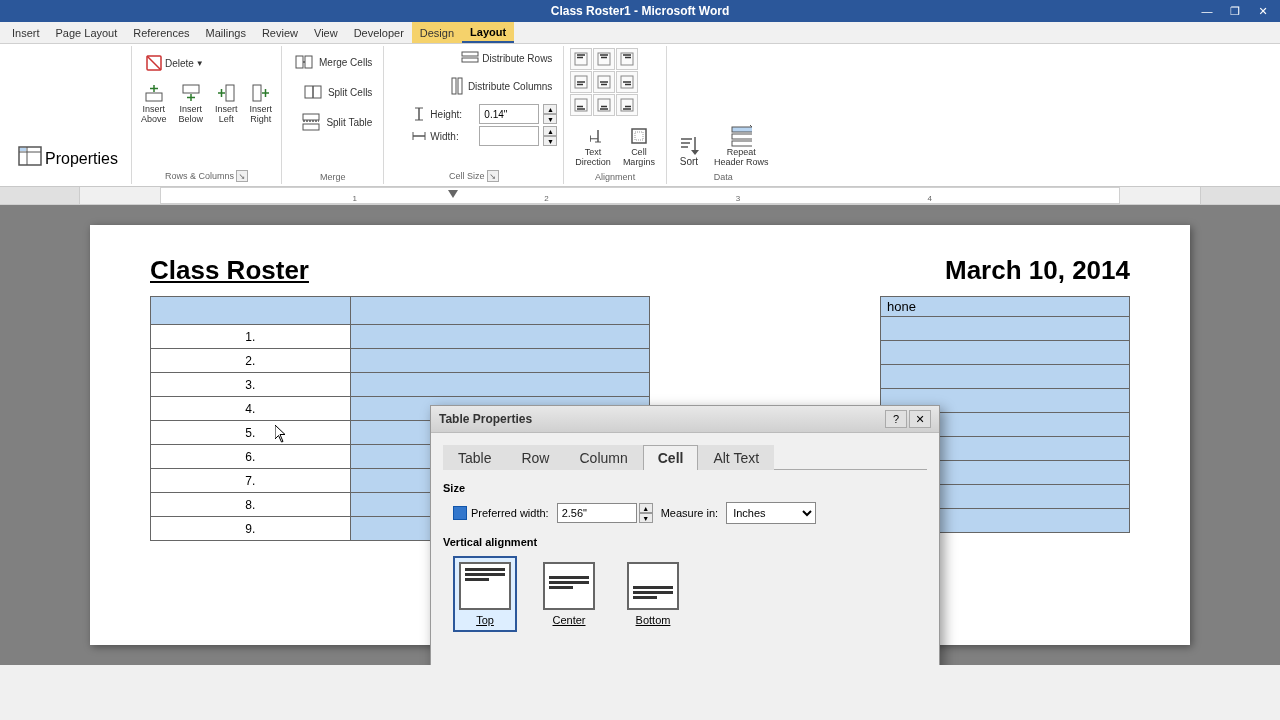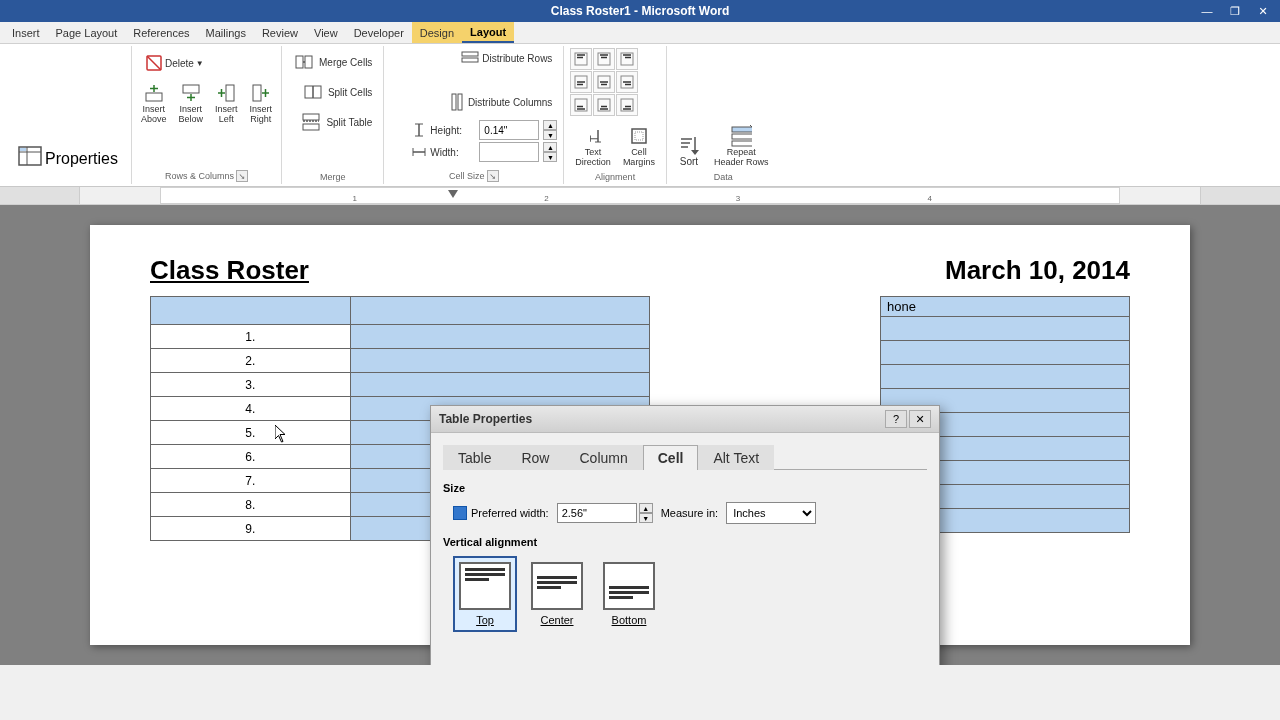--- a/index.html
+++ b/index.html
@@ -398,21 +398,21 @@
     .blue-square {
       width: 14px;
       height: 14px;
       background: #3377cc;
       border: 1px solid #1155aa;
     }
 
     
     .vert-align-row {
       display: flex;
-      gap: 8px;
+      gap: 20px;
       margin-bottom: 12px;
     }
     .align-option {
       display: flex;
       flex-direction: column;
       align-items: center;
       cursor: pointer;
       padding: 4px;
       border: 2px solid transparent;
     }
@@ -597,21 +597,21 @@
 Table</span>
         </div>
       </div>
       <div class="ribbon-group-label">
         <span>Merge</span>
       </div>
     </div>
 
     <div class="ribbon-group" style="min-width:180px;">
       <div class="ribbon-group-items" style="flex-direction:column; width:100%;">
-        <div style="display:flex; gap:4px; margin-bottom:20px;">
+        <div style="display:flex; gap:4px; margin-bottom:4px;">
           <div class="ribbon-btn-small" style="flex-direction:row; gap:3px;">
             <svg width="18" height="14">
                 <rect x="1" y="1" width="16" height="4" fill="none" stroke="#555" stroke-width="1"></rect>
                 <rect x="1" y="7" width="16" height="4" fill="none" stroke="#555" stroke-width="1"></rect>
               </svg>
             <span style="font-size:10px;">Distribute Rows</span>
           </div>
         </div>
         <div style="display:flex; gap:4px; margin-bottom:4px;">
           <div class="ribbon-btn-small" style="flex-direction:row; gap:3px;">

